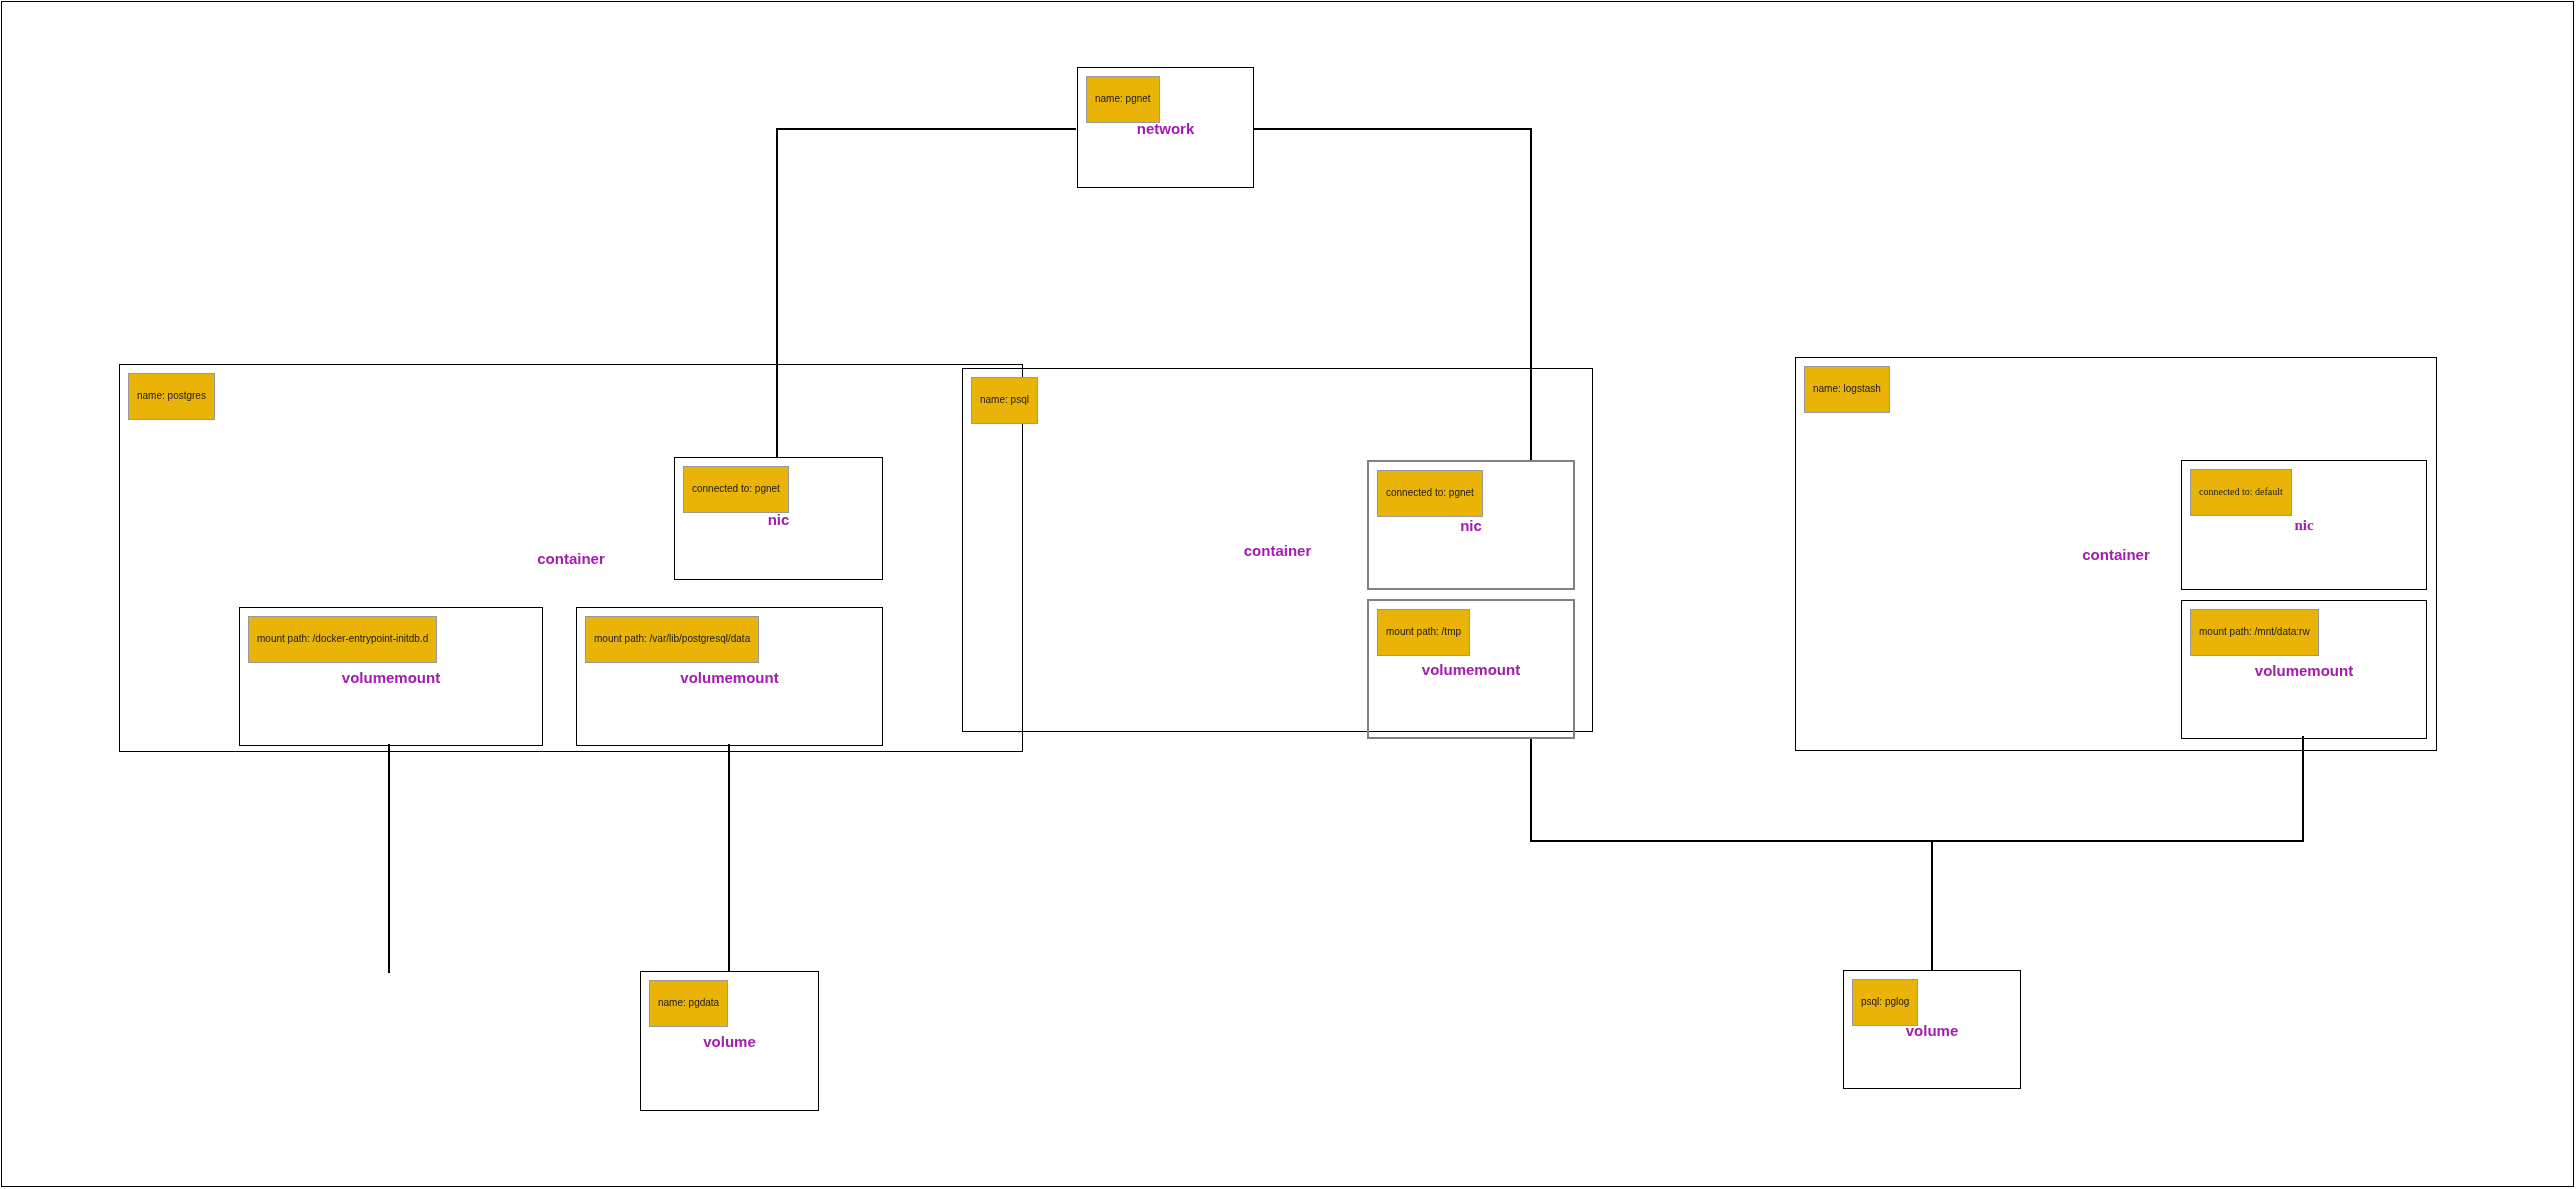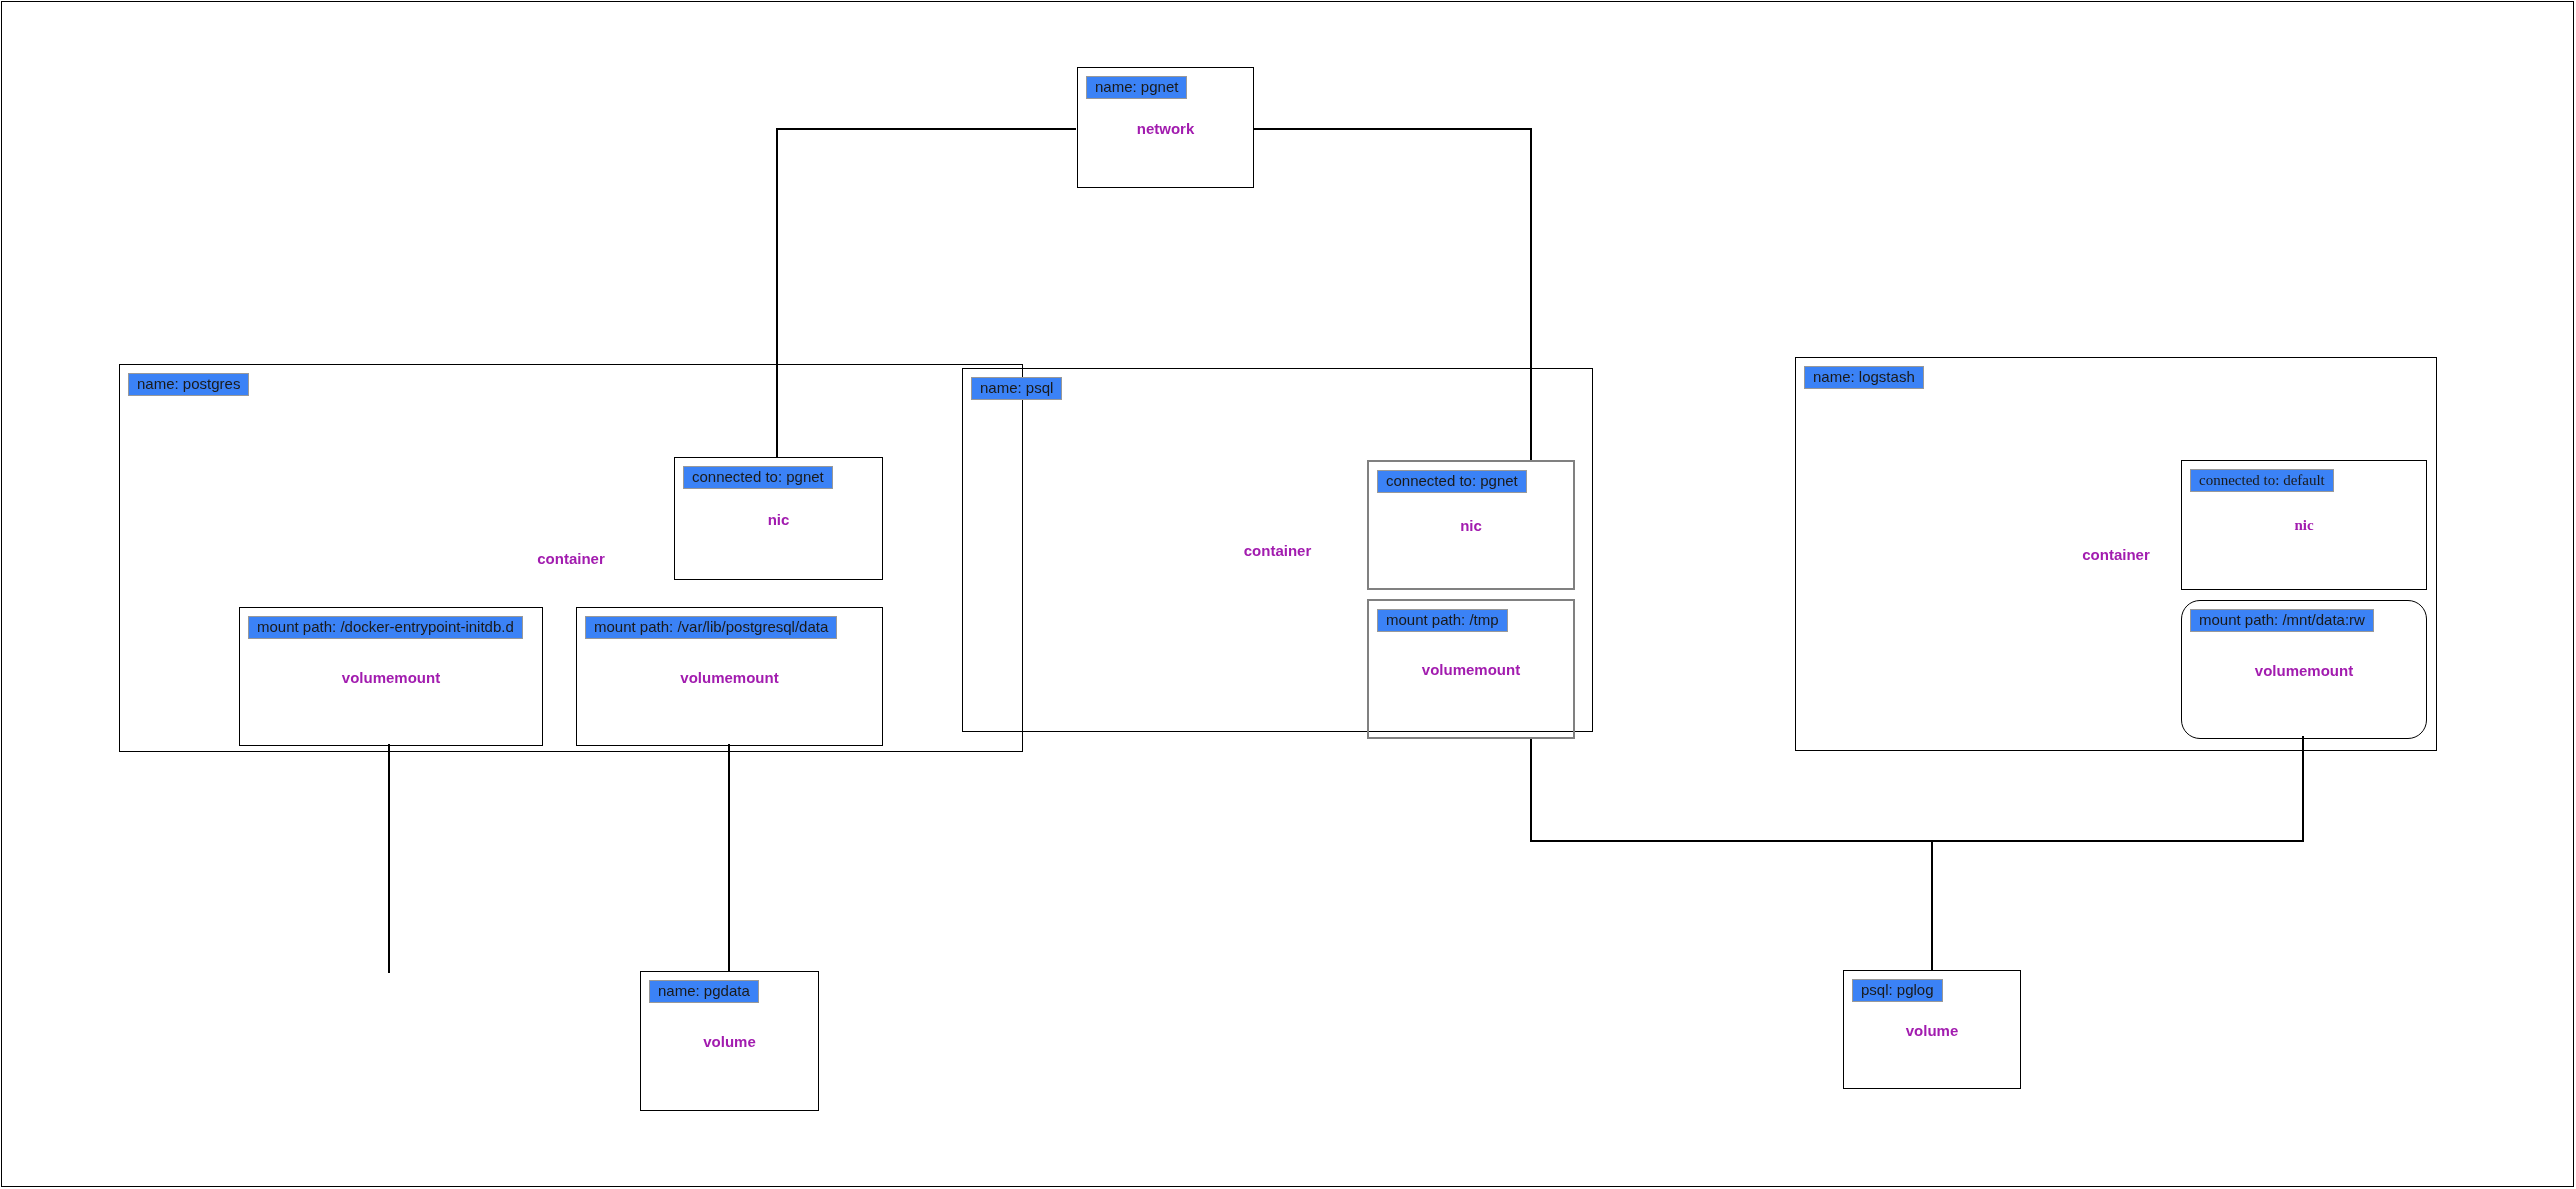--- a/index.html
+++ b/index.html
@@ -1,22 +1,22 @@
 <!DOCTYPE html>
 <html><head>
 <meta charset="utf-8">
 <style>
   html,body { margin:0; padding:0; background:#ffffff; }
   body { width:2576px; height:1189px; font-family:"Liberation Sans", sans-serif; }
   #canvas { position:relative; width:2576px; height:1189px; background:#ffffff; overflow:hidden; }
   #frame { position:absolute; left:1px; top:1px; width:2571px; height:1184px; border:1.5px solid #000; }
   .node { position:absolute; border:1.5px solid #000000; box-sizing:border-box; background:transparent; }
   .node.selected { border:2px solid #808080; }
-  .chip { position:absolute; left:8px; top:8px; background:#3b82f6; border:1px solid #999999;
-          padding:1px 8px; font-size:15px; line-height:1.25; color:#1a1a1a; white-space:nowrap; }
+  .chip { position:absolute; left:8px; top:8px; background:#eab308; border:1px solid #999999;
+          padding:16px 8px; font-size:10px; line-height:1.25; color:#1a1a1a; white-space:nowrap; }
   .type { position:absolute; left:50%; top:50%; transform:translate(-50%,-50%);
           font-size:15px; font-weight:bold; color:#a21caf; white-space:nowrap; }
   .line { position:absolute; background:#000000; }
 </style>
 </head>
 <body>
 
 <div id="canvas">
   <div id="frame"></div>
 
@@ -73,21 +73,21 @@
 
   <div class="node" style="left:1795px;top:357px;width:642px;height:394px;">
     <span class="chip">name: logstash</span>
     <span class="type">container</span>
 
     <div class="node" style="left:385px;top:102px;width:246px;height:130px;font-family:Liberation Serif, serif;">
       <span class="chip">connected to: default</span>
       <span class="type">nic</span>
     </div>
 
-    <div class="node" style="left:385px;top:242px;width:246px;height:139px;border-radius:19px;">
+    <div class="node" style="left:385px;top:242px;width:246px;height:139px;">
       <span class="chip">mount path: /mnt/data:rw</span>
       <span class="type">volumemount</span>
     </div>
   </div>
 
 
   <div class="node" style="left:640px;top:971px;width:179px;height:140px;">
     <span class="chip">name: pgdata</span>
     <span class="type">volume</span>
   </div>

